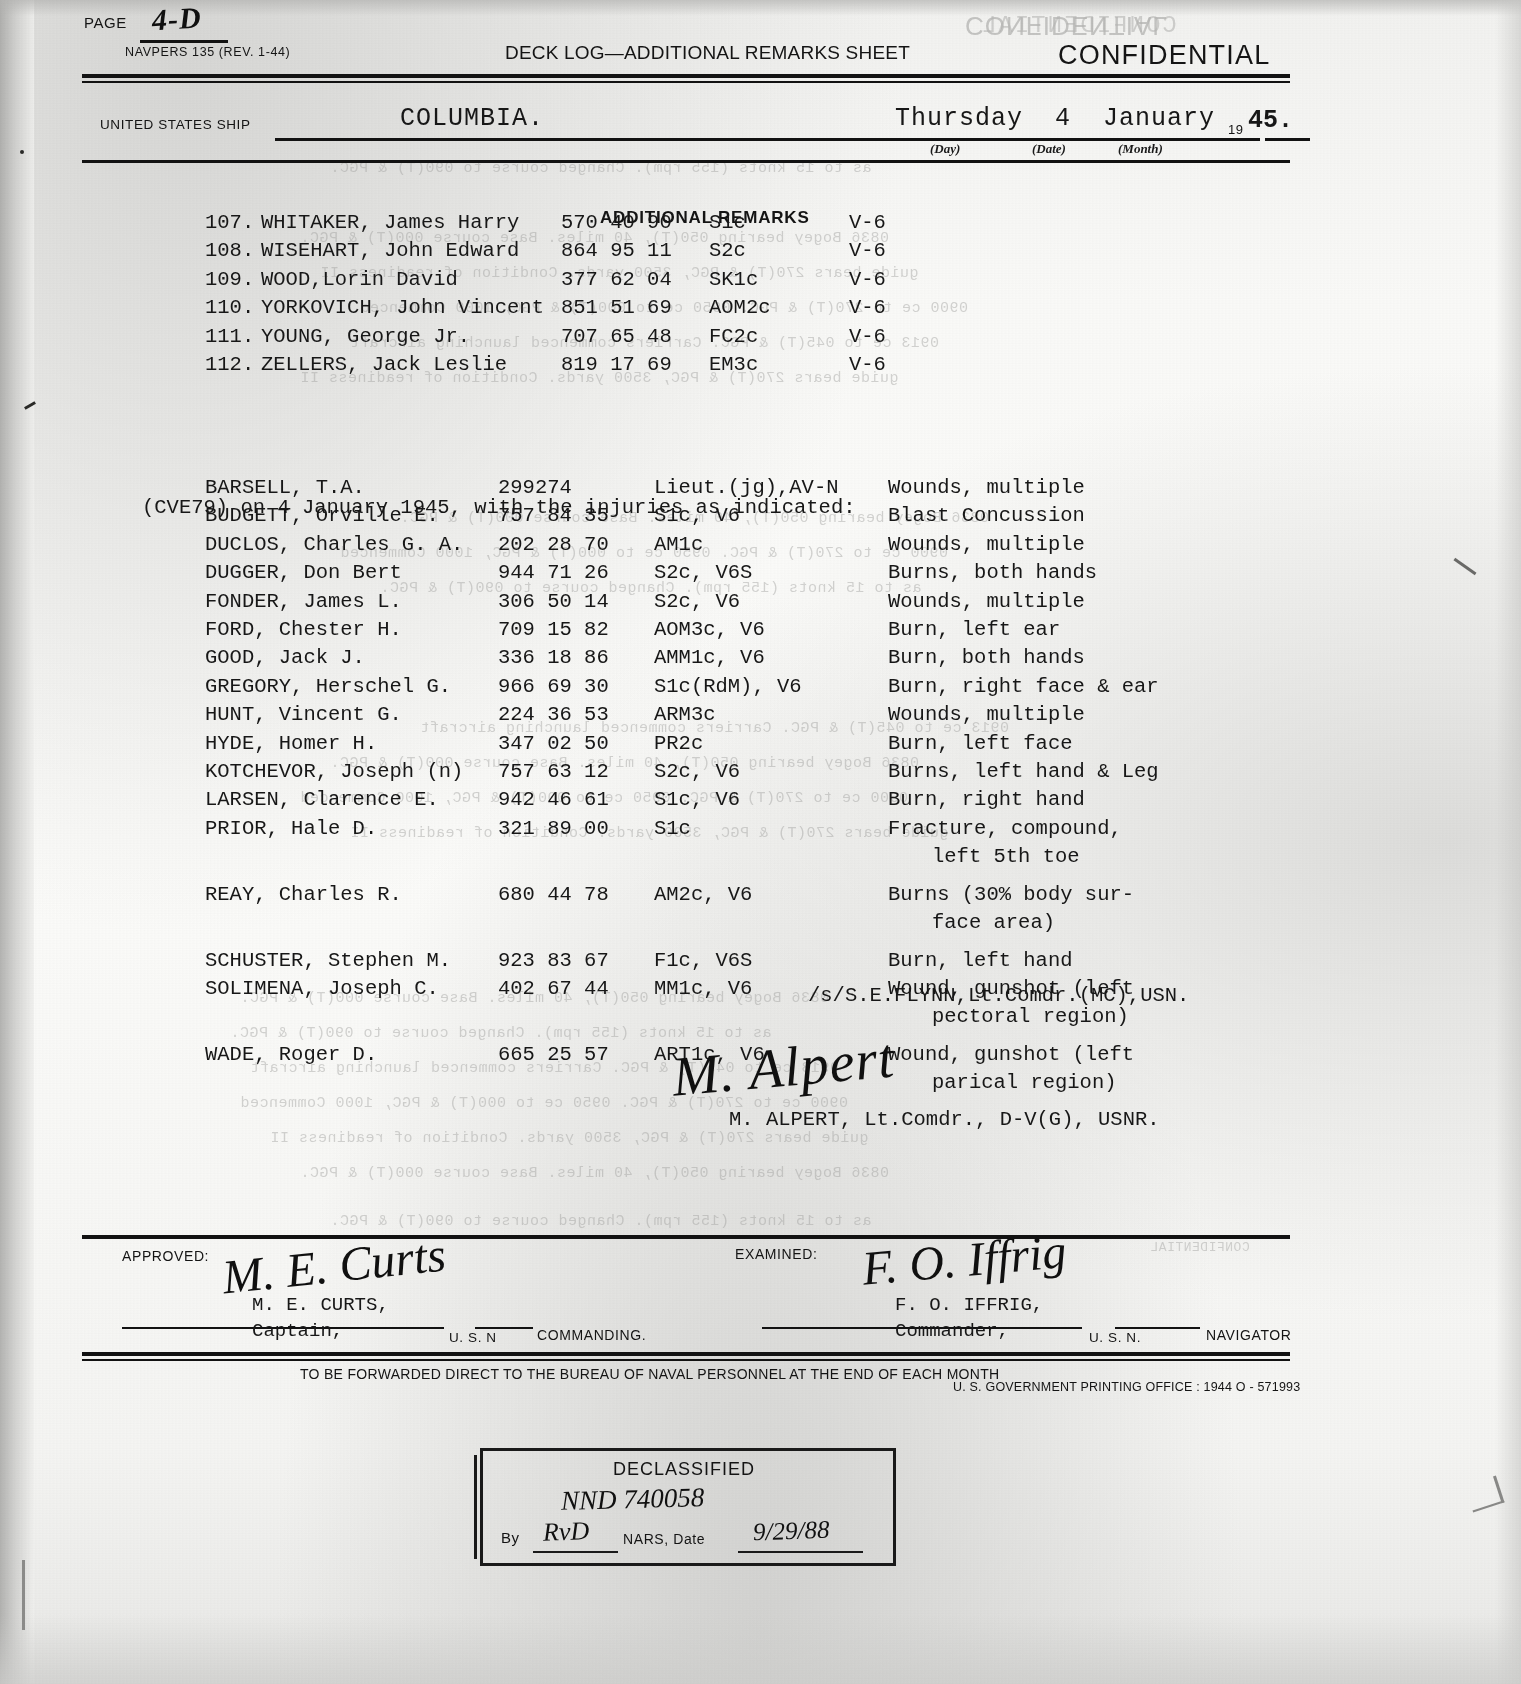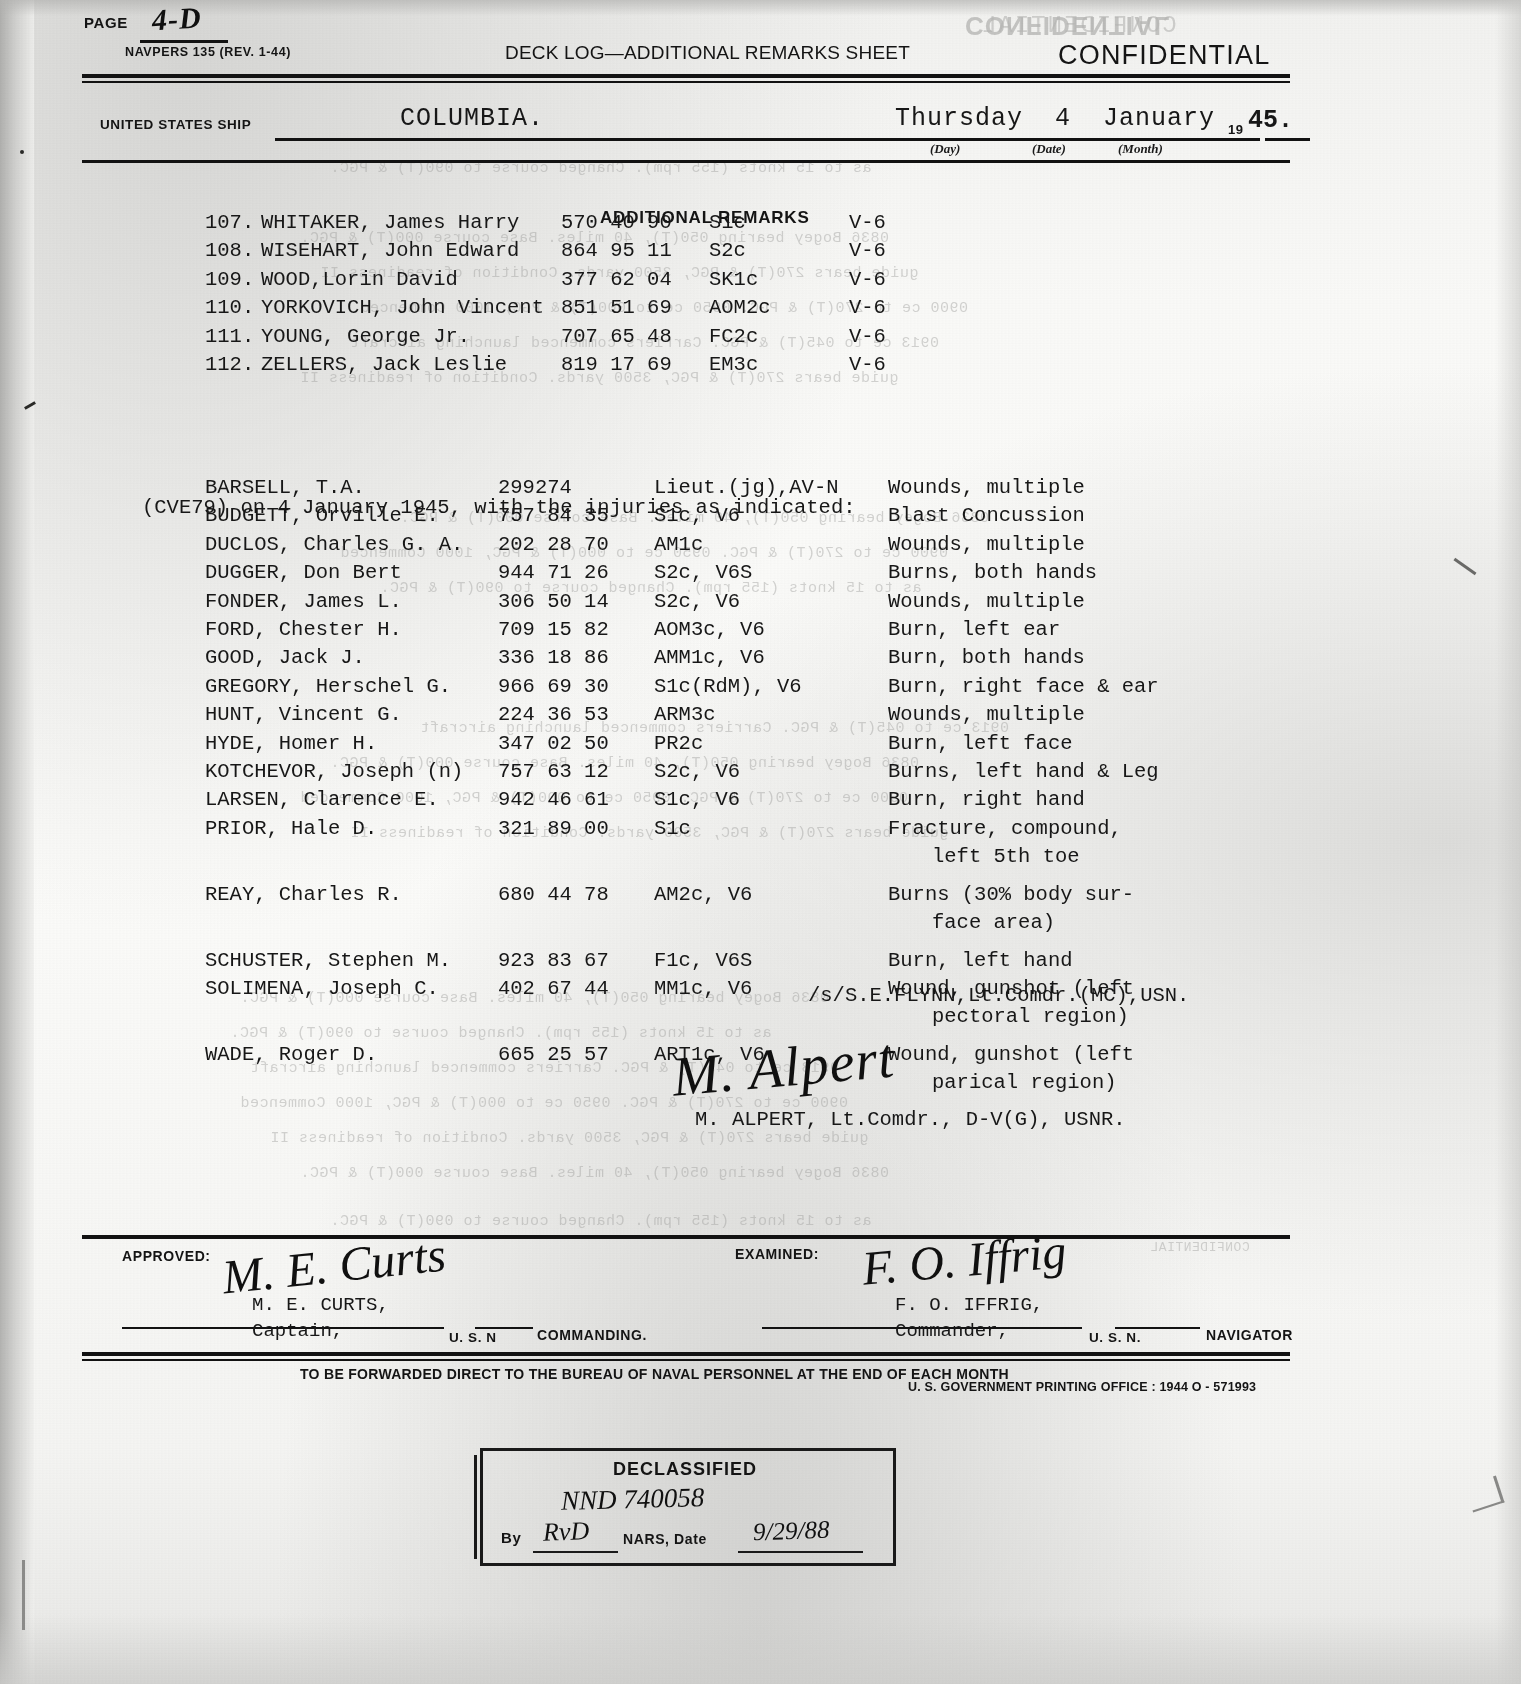--- a/index.html
+++ b/index.html
@@ -54,21 +54,21 @@
   .bleed{
     position:absolute;color:#9a9a98;opacity:.40;
     font-family:"Liberation Mono", monospace;
     font-size:15px;letter-spacing:.5px;white-space:pre;
     transform:scaleX(-1);pointer-events:none;user-select:none;
   }
 
   
   .mono{font-family:"Liberation Mono", monospace;color:#171717;white-space:pre;}
   .formlbl{
-    font-family:"Liberation Sans", sans-serif;font-weight:bold;
+    font-family:"Liberation Sans", sans-serif;font-weight:normal;
     color:#141414;letter-spacing:.6px;
   }
   .rule{position:absolute;background:#121212;}
   .hand{
     font-family:"Liberation Serif", serif;font-style:italic;color:#101010;
   }
 
   
   #page-label{position:absolute;left:84px;top:14px;font-size:15px;}
   #page-value{
@@ -138,21 +138,21 @@
   .cont .k-inj2{display:inline-block;margin-left:727px;}
   .gap{display:block;height:9px;}
 
   #flynn{position:absolute;left:808px;top:984px;font-size:20.5px;}
 
   
   #alpert-sig{
     position:absolute;left:672px;top:1035px;font-size:56px;
     transform:rotate(-5deg);letter-spacing:1px;
   }
-  #alpert-line{position:absolute;left:695px;top:1108px;font-size:20.5px;}
+  #alpert-line{position:absolute;left:729px;top:1108px;font-size:20.5px;}
 
   
   #rule-appr{left:82px;top:1235px;width:1208px;height:4px;}
   #approved-lbl{position:absolute;left:122px;top:1248px;font-size:14px;}
   #examined-lbl{position:absolute;left:735px;top:1246px;font-size:14px;}
 
   #curts-sig{position:absolute;left:222px;top:1238px;font-size:48px;transform:rotate(-6deg);}
   #iffrig-sig{position:absolute;left:862px;top:1232px;font-size:48px;transform:rotate(-5deg);}
 
   #curts-name{position:absolute;left:252px;top:1294px;font-size:19px;}
@@ -167,21 +167,21 @@
 
   #rule-sig-l{left:122px;top:1327px;width:322px;height:2px;}
   #rule-sig-l2{left:475px;top:1327px;width:58px;height:2px;}
   #rule-sig-r{left:762px;top:1327px;width:320px;height:2px;}
   #rule-sig-r2{left:1115px;top:1327px;width:85px;height:2px;}
 
   #rule-bot-a{left:82px;top:1352px;width:1208px;height:4px;}
   #rule-bot-b{left:82px;top:1359px;width:1208px;height:2px;}
 
   #forward-note{position:absolute;left:300px;top:1366px;font-size:14px;letter-spacing:.3px;}
-  #gpo-note{position:absolute;left:908px;top:1380px;font-size:12.5px;letter-spacing:.2px;}
+  #gpo-note{position:absolute;left:953px;top:1380px;font-size:12.5px;letter-spacing:.2px;}
 
   
   #declass{
     position:absolute;left:480px;top:1448px;width:410px;height:112px;
     border:3px solid #1a1a1a;
   }
   #declass:before{
     content:"";position:absolute;left:-9px;top:4px;width:3px;height:104px;background:#1a1a1a;
   }
   #dc-title{position:absolute;left:130px;top:8px;font-size:18px;letter-spacing:1px;}

